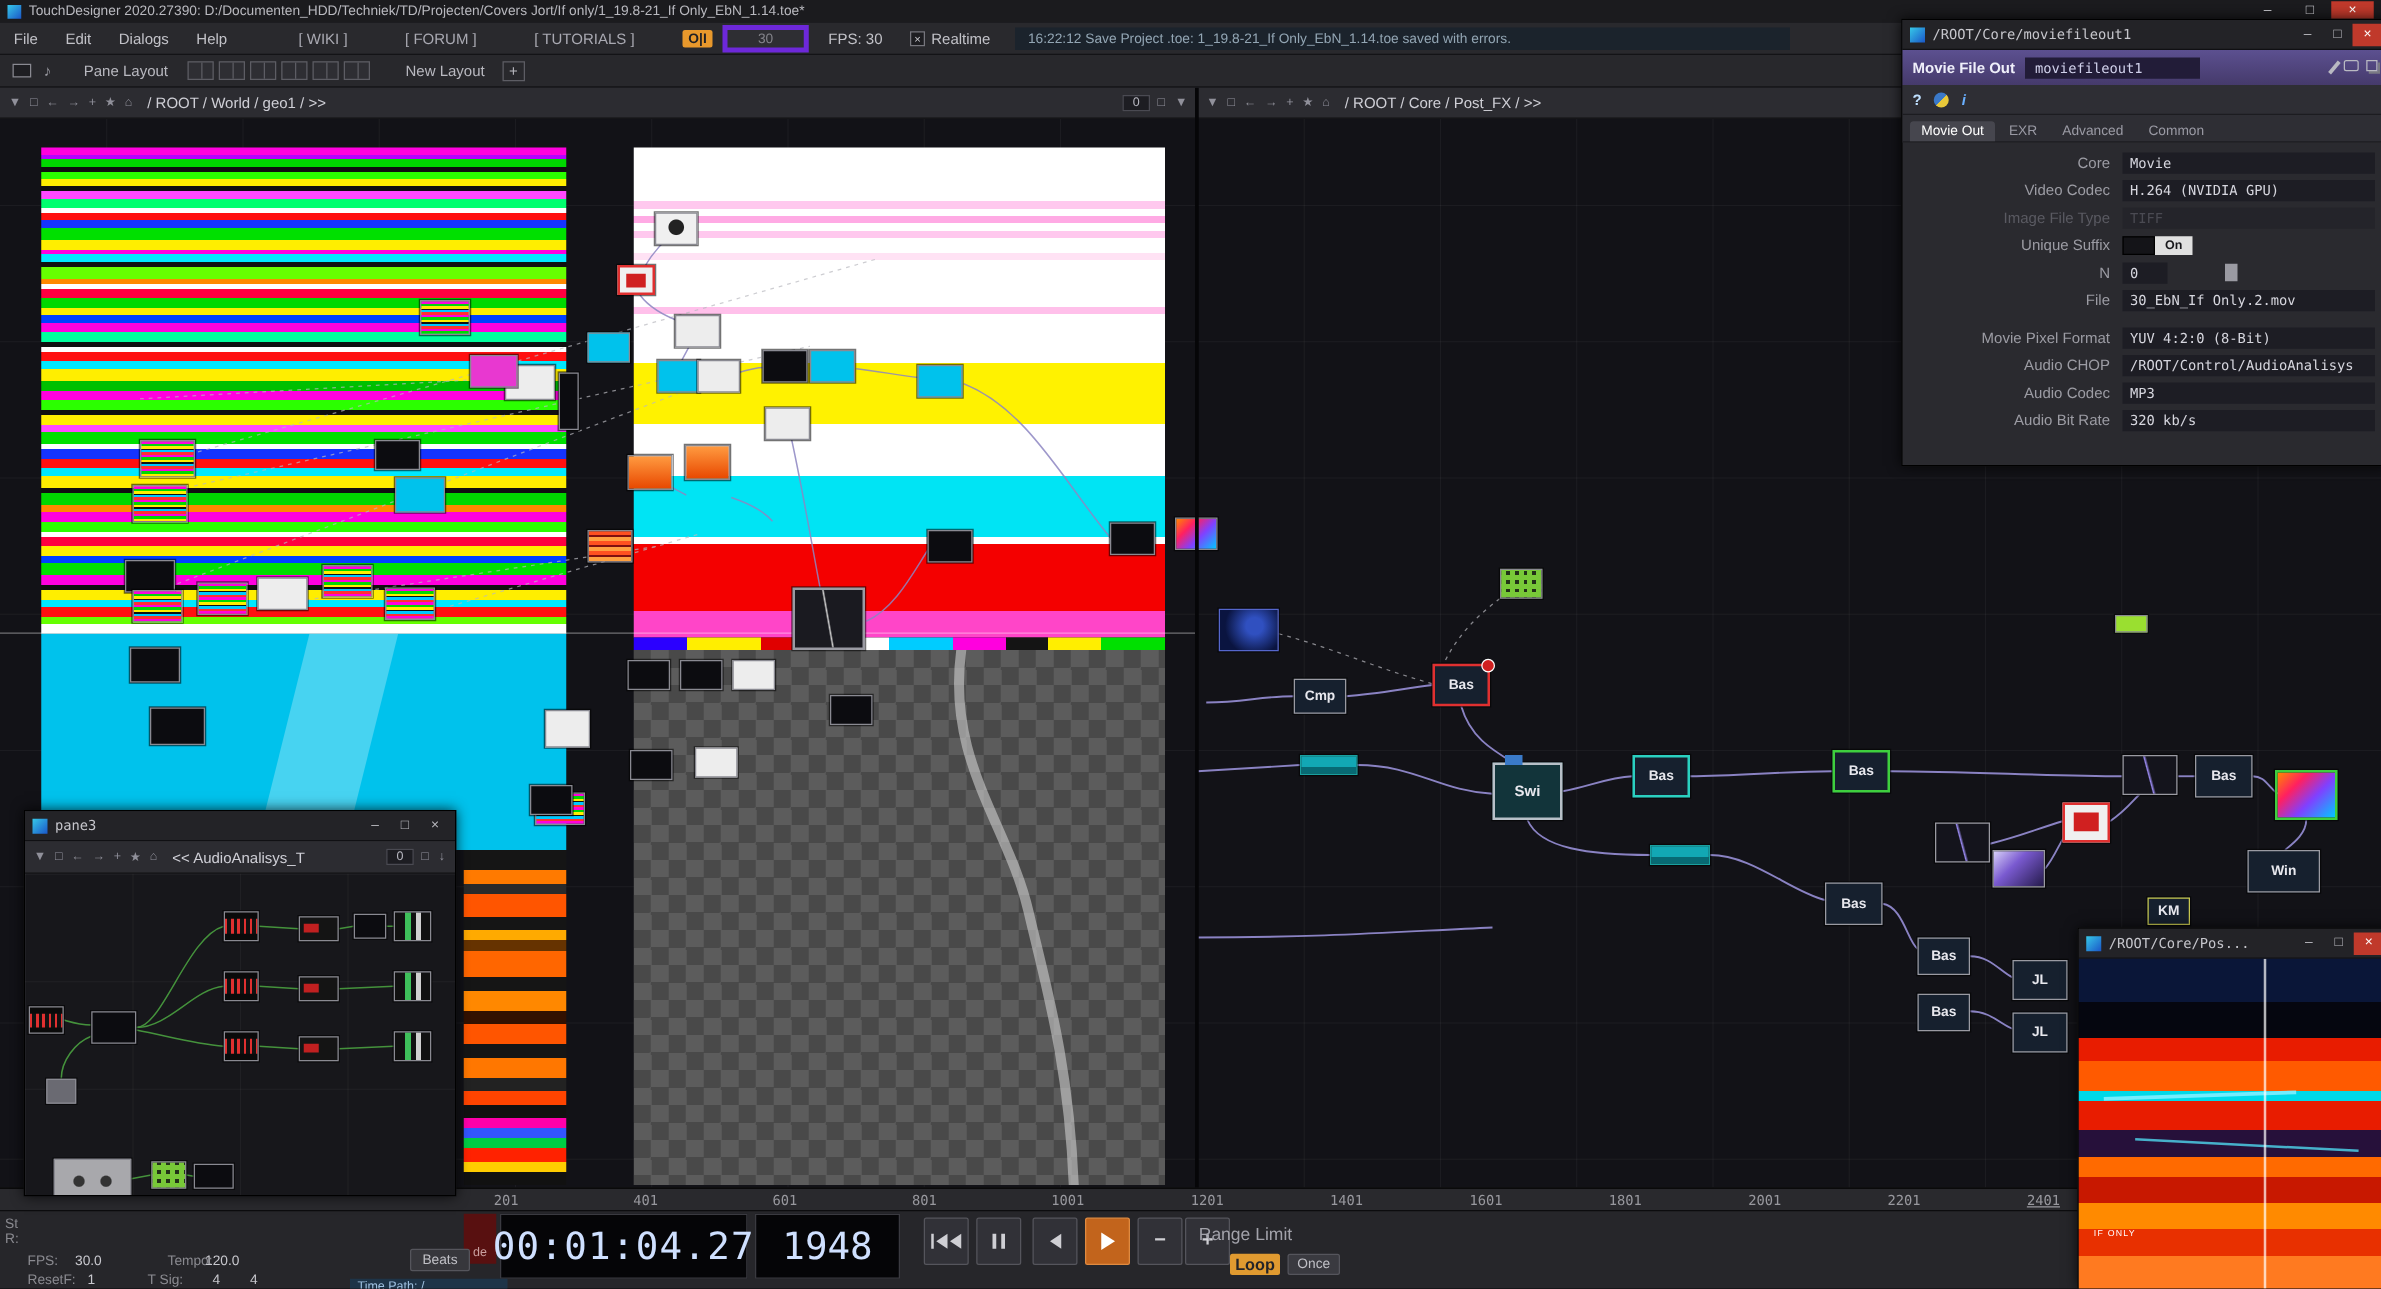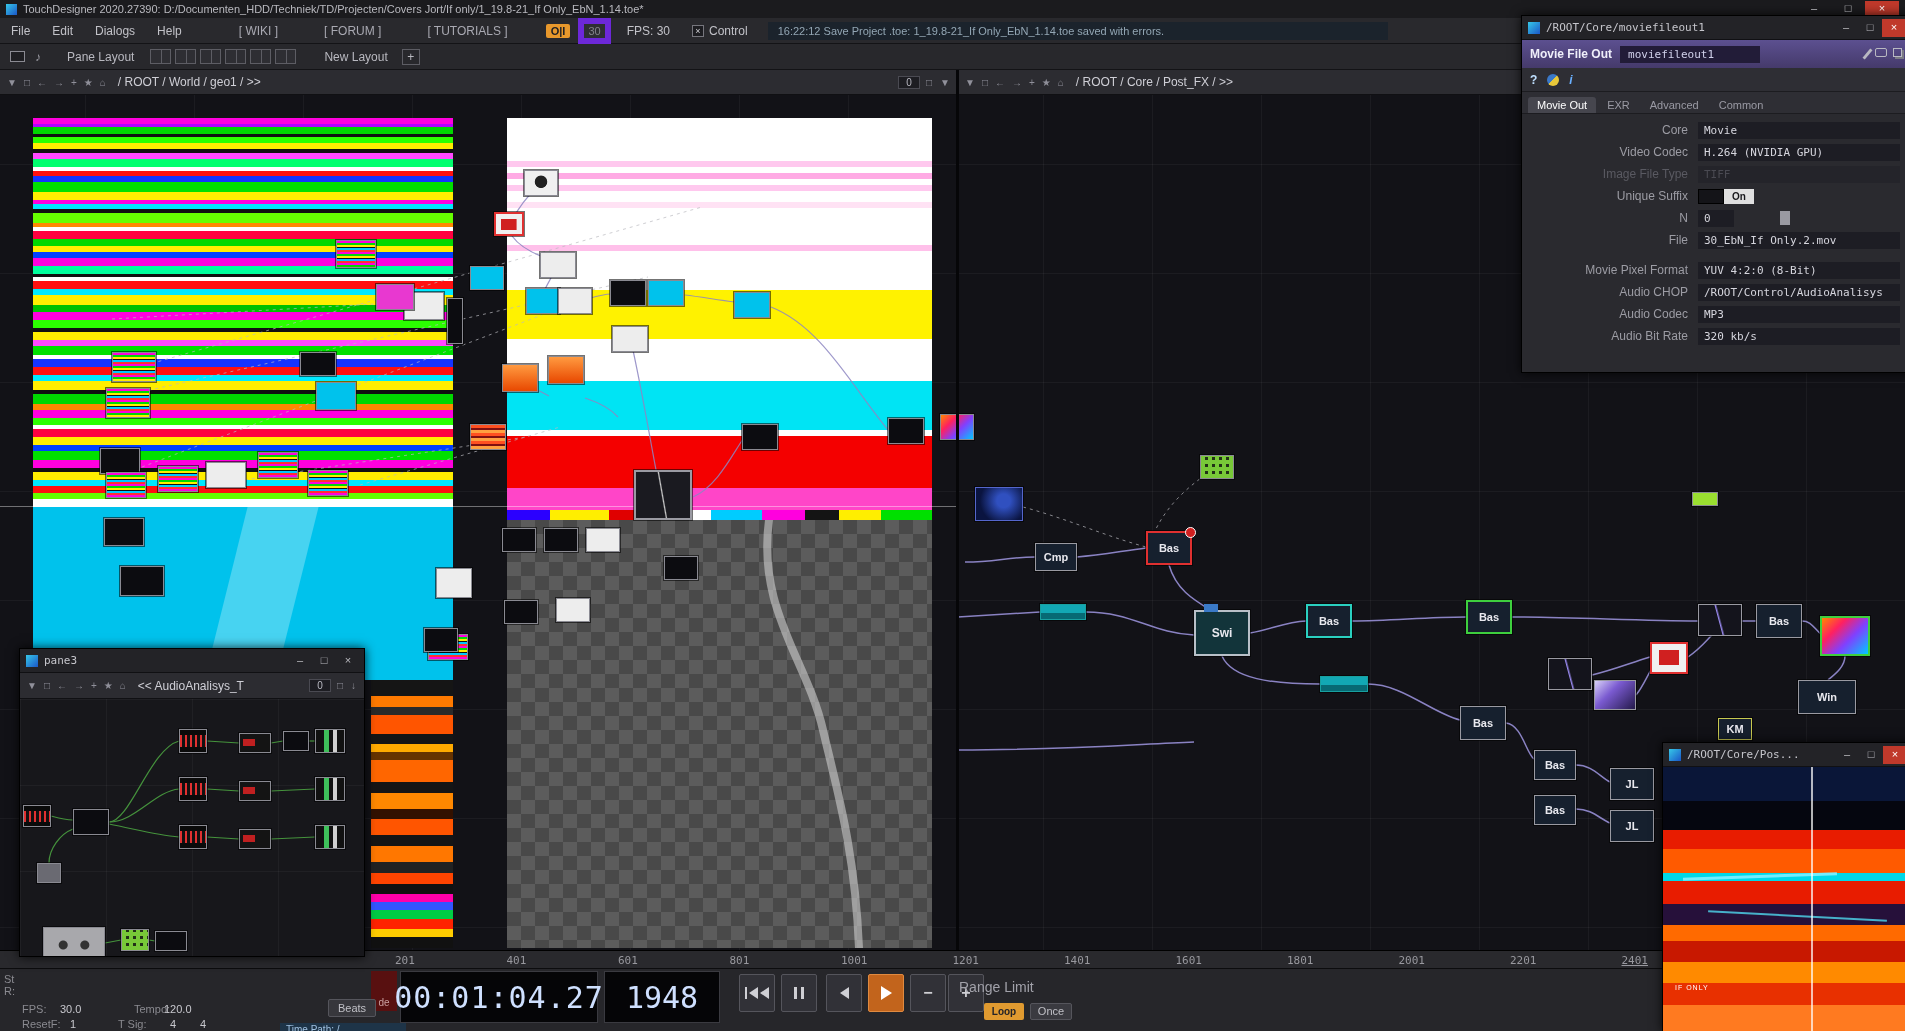--- a/index.html
+++ b/index.html
@@ -12,21 +12,21 @@
   .title-text{color:#b9b9bf;font-size:11px;white-space:nowrap;overflow:hidden}
   .win-controls{margin-left:auto;display:flex}
   .wc{width:34px;height:16px;text-align:center;line-height:15px;color:#cfcfd4;font-size:11px;cursor:default}
   .wc-close{background:#c0392b;color:#fff}
 
   
   .menubar{position:absolute;left:0;top:18px;width:100%;height:26px;background:#29292d;border-bottom:1px solid #131316;display:flex;align-items:center;z-index:7}
   .menu-item{padding:0 11px;color:#c2c2c8;font-size:12px}
   .menu-link{margin-left:46px;color:#a9a9b2;font-size:12px}
   .oi-badge{margin-left:38px;background:#e8982c;color:#202024;font-weight:bold;font-size:11px;padding:1px 5px;border-radius:2px}
-  .dim-box{margin-left:8px;background:#2e2e33;border:6px solid #6d28d9;color:#83838a;font-size:11px;padding:1px 4px}
+  .dim-box{margin-left:8px;background:#2e2e33;border:4px solid #6d28d9;color:#83838a;font-size:11px;padding:1px 24px}
   .fps-text{margin-left:16px;color:#c2c2c8;font-size:12px}
   .cb{margin-left:22px;width:12px;height:12px;border:1px solid #76767d;background:#1d1d21;color:#cfcfd4;font-size:9px;line-height:11px;text-align:center}
   .cb-label{margin-left:5px;color:#c2c2c8}
   .statusbox{margin-left:20px;width:620px;background:#1b232c;color:#93a6b4;font-size:11px;padding:3px 10px;white-space:nowrap;overflow:hidden}
 
   
   .toolbar2{position:absolute;left:0;top:44px;width:100%;height:26px;background:#28282c;border-bottom:1px solid #131316;display:flex;align-items:center;z-index:7}
   .tb-ic{margin-left:10px;color:#9a9aa2;font-size:12px}
   .monitor-ic{width:15px;height:11px;border:1px solid #8a8a92;background:#1e1e22;margin-left:10px}
   .tb-label{margin-left:26px;color:#b9b9c0}
@@ -161,21 +161,21 @@
   .tbtn.orange{background:#c2641c;border-color:#e08a40}
   .tri-l{width:0;height:0;border-top:6px solid transparent;border-bottom:6px solid transparent;border-right:9px solid #cfcfd4}
   .tri-r{width:0;height:0;border-top:7px solid transparent;border-bottom:7px solid transparent;border-left:11px solid #fff}
   .bar-v{width:2px;height:12px;background:#cfcfd4}
   .ic-pause{position:relative;width:10px;height:12px}
   .ic-pause::before,.ic-pause::after{content:"";position:absolute;top:0;width:3px;height:12px;background:#cfcfd4}
   .ic-pause::before{left:0}
   .ic-pause::after{right:0}
   .tbtn-text{color:#cfcfd4;font-size:16px;font-weight:bold}
   .range-limit{position:absolute;left:959px;top:10px;color:#a2a2aa;font-size:14px}
-  .loopchip{position:absolute;left:984px;top:34px;width:40px;height:17px;background:#e09a30;color:#242428;font-weight:bold;font-size:10px;text-align:center;line-height:17px;border-radius:2px}
+  .loopchip{position:absolute;left:984px;top:34px;width:40px;height:17px;background:#e09a30;color:#242428;font-weight:bold;font-size:13px;text-align:center;line-height:17px;border-radius:2px}
   .oncechip{position:absolute;left:1030px;top:34px;width:42px;height:17px;background:#3a3a40;border:1px solid #55555c;color:#c0c0c6;font-size:11px;text-align:center;line-height:15px;border-radius:2px}
   .tl-lab{position:absolute;color:#8a8a90;font-size:11px}
   .tl-val{position:absolute;color:#c8c8ce;font-size:11px}
   .beatsbtn{position:absolute;left:328px;top:30px;width:48px;height:18px;background:#37373c;border:1px solid #55555c;color:#c0c0c6;font-size:11px;text-align:center;line-height:16px;border-radius:2px}
   .timepath{position:absolute;left:280px;top:54px;width:126px;height:14px;background:#1e3448;color:#9fc0e0;font-size:10px;padding:1px 6px;white-space:nowrap}
 </style>
 </head>
 <body>
 
 <div id="app">
@@ -199,21 +199,21 @@
       </span>
     <span id="menu-links" style="display:flex">
         <span class="menu-link">[ WIKI ]</span>
         <span class="menu-link">[ FORUM ]</span>
         <span class="menu-link">[ TUTORIALS ]</span>
       </span>
     <span class="oi-badge">O|I</span>
     <span class="dim-box">30</span>
     <span class="fps-text">FPS: 30</span>
     <span class="cb">×</span>
-    <span class="cb-label">Control</span>
+    <span class="cb-label">Realtime</span>
     <span class="statusbox">16:22:12 Save Project .toe: 1_19.8-21_If Only_EbN_1.14.toe saved with errors.</span>
   </div>
 
   <div class="toolbar2">
     <span class="monitor-ic"></span>
     <span class="tb-ic">♪</span>
     <span class="tb-label">Pane Layout</span>
     <span class="presets">
       <span class="preset"></span>
       <span class="preset"></span>

